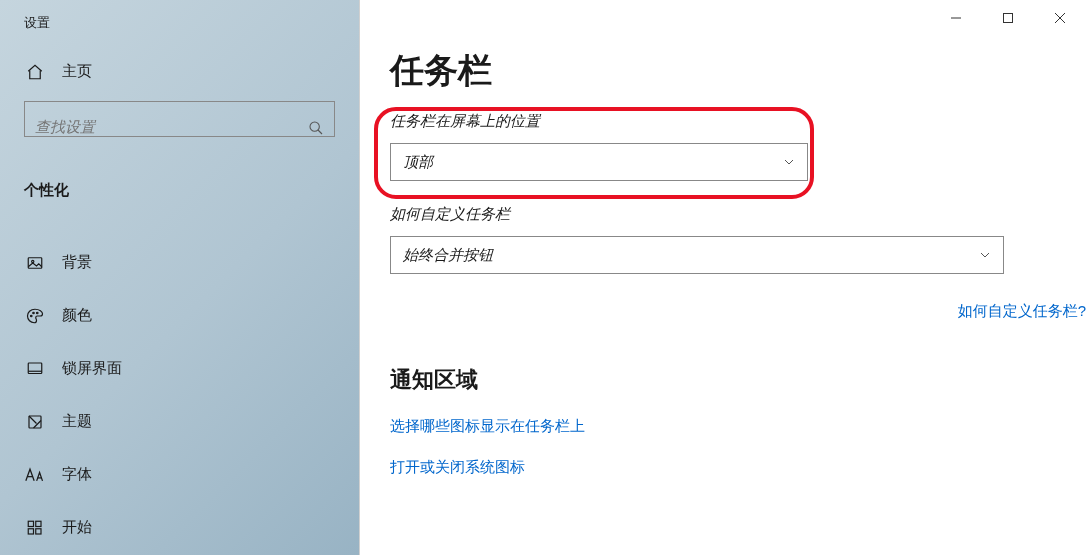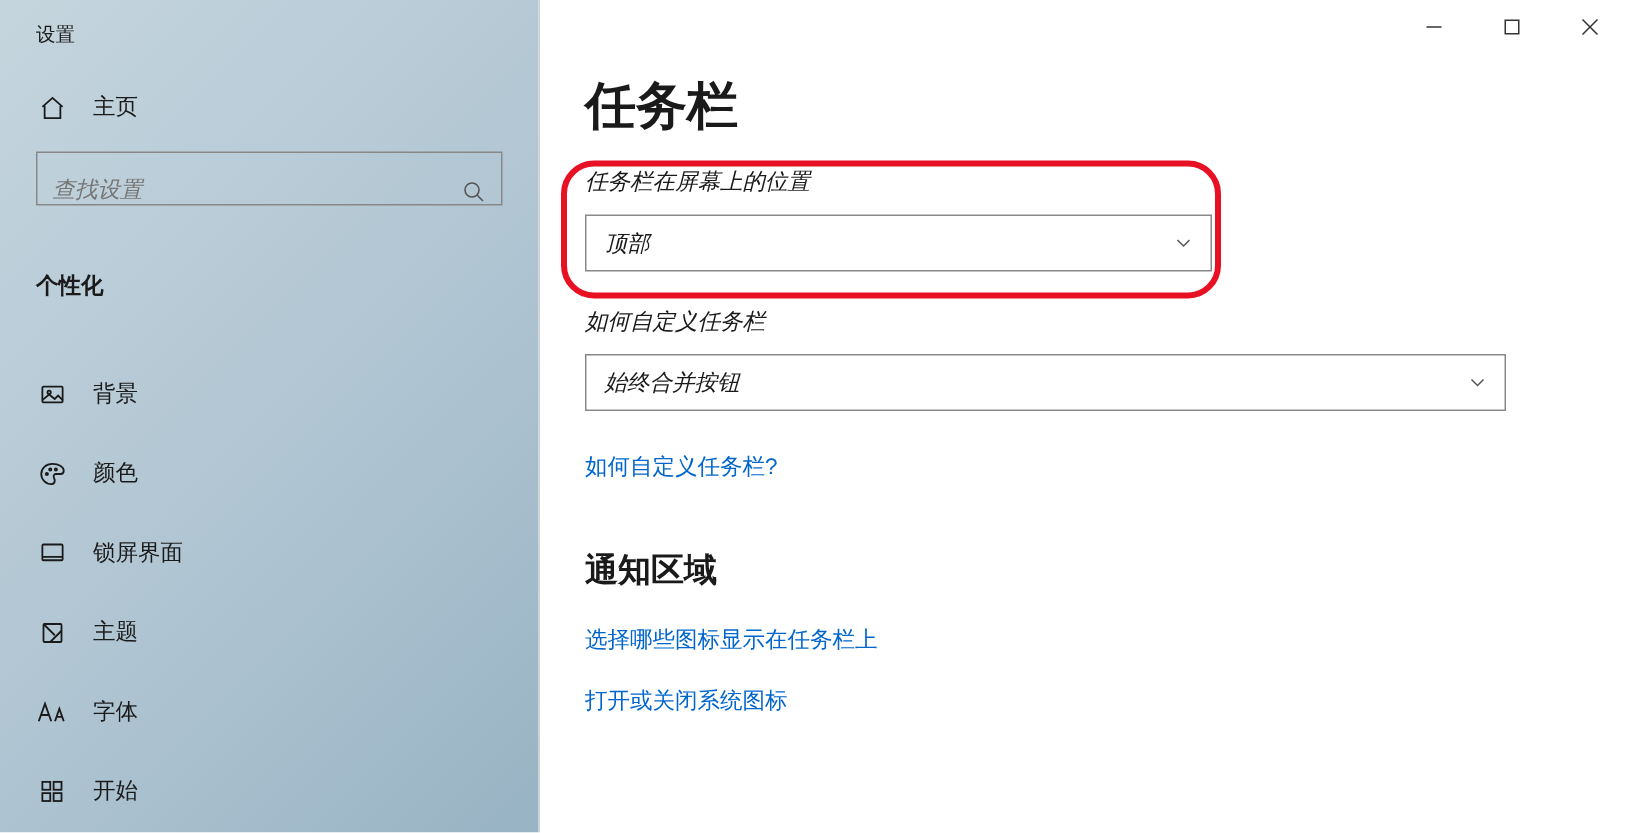--- a/index.html
+++ b/index.html
@@ -130,21 +130,21 @@
       top: 107px;
       width: 440px;
       height: 92px;
     }
     .link {
       color: #0066cc;
       font-size: 15px;
       cursor: pointer;
       display: inline-block;
     }
-    .link-block { margin-top: 28px; }
+    .link-block { margin-top: 28px; text-align: right; }
     .section-title {
       font-size: 22px;
       font-weight: 600;
       margin-top: 44px;
       color: #1a1a1a;
     }
     .big-select .select-box {
       width: 614px;
     }
     svg { display: block; }

